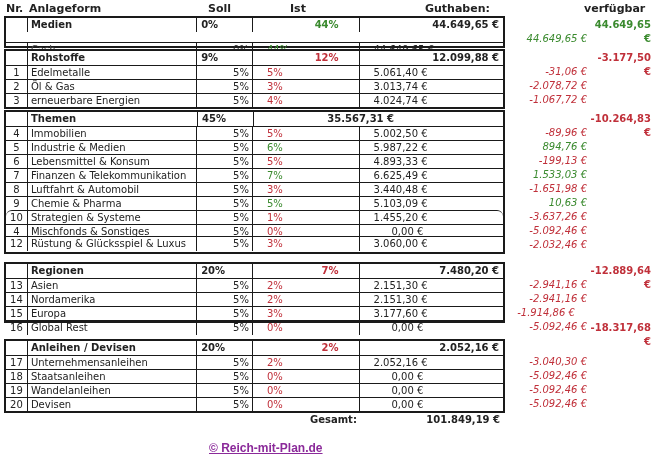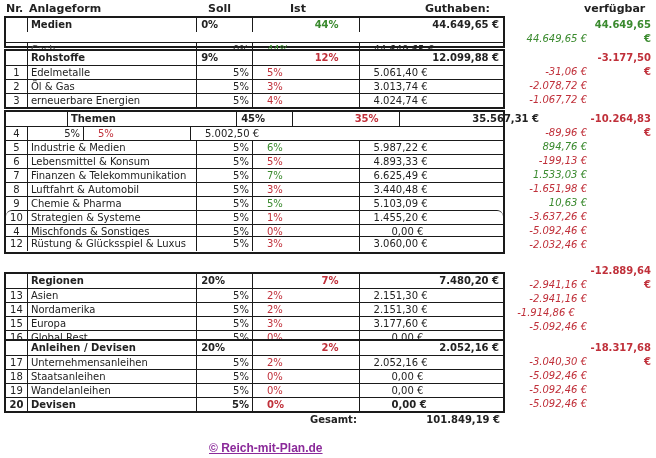--- a/index.html
+++ b/index.html
@@ -96,29 +96,29 @@
     <div class="diff red" style="top: 126px;">-89,96 €</div>
     <div class="diff green" style="top: 140px;">894,76 €</div>
     <div class="diff red" style="top: 154px;">-199,13 €</div>
     <div class="diff green" style="top: 168px;">1.533,03 €</div>
     <div class="diff red" style="top: 182px;">-1.651,98 €</div>
     <div class="diff green" style="top: 196px;">10,63 €</div>
     <div class="diff red" style="top: 210px;">-3.637,26 €</div>
     <div class="diff red" style="top: 224px;">-5.092,46 €</div>
     <div class="diff red" style="top: 238px;">-2.032,46 €</div>
     <div class="table-box" style="top: 110px; height: 144px;">
-      <div class="row head" style="top: 0px; padding-left: 40px;">
+      <div class="row head" style="top: 0px;">
         <div class="c cnr"></div>
         <div class="c cname">Themen</div>
         <div class="c csoll">45%</div>
-        <div class="c cist red">35%</div>
         <div class="c cgut">35.567,31 €</div>
       </div>
       <div class="row rowline" style="top: 14px;">
         <div class="c cnr">4</div>
+        <div class="c cname">Immobilien</div>
         <div class="c csoll">5%</div>
         <div class="c cist red">5%</div>
         <div class="c cgut">5.002,50 €</div>
       </div>
       <div class="row rowline" style="top: 28px;">
         <div class="c cnr">5</div>
         <div class="c cname">Industrie &amp; Medien</div>
         <div class="c csoll">5%</div>
         <div class="c cist green">6%</div>
         <div class="c cgut">5.987,22 €</div>
@@ -171,21 +171,21 @@
         <div class="c csoll">5%</div>
         <div class="c cist red">3%</div>
         <div class="c cgut">3.060,00 €</div>
       </div>
     </div>
     <div class="avail red" style="top: 112px;">-10.264,83 €</div>
     <div class="diff red" style="top: 278px;">-2.941,16 €</div>
     <div class="diff red" style="top: 292px;">-2.941,16 €</div>
     <div class="diff red" style="top: 306px; text-align: center;">-1.914,86 €</div>
     <div class="diff red" style="top: 320px;">-5.092,46 €</div>
-    <div class="table-box" style="top: 272px; height: 92px;">
+    <div class="table-box" style="top: 262px; height: 61px;">
       <div class="row head" style="top: 0px;">
         <div class="c cnr"></div>
         <div class="c cname">Regionen</div>
         <div class="c csoll">20%</div>
         <div class="c cist red">7%</div>
         <div class="c cgut">7.480,20 €</div>
       </div>
       <div class="row rowline" style="top: 14px;">
         <div class="c cnr">13</div>
         <div class="c cname">Asien</div>
@@ -242,27 +242,27 @@
         <div class="c cist red">0%</div>
         <div class="c cgut" style="padding-left: 32px;">0,00 €</div>
       </div>
       <div class="row rowline" style="top: 42px;">
         <div class="c cnr">19</div>
         <div class="c cname">Wandelanleihen</div>
         <div class="c csoll">5%</div>
         <div class="c cist red">0%</div>
         <div class="c cgut" style="padding-left: 32px;">0,00 €</div>
       </div>
-      <div class="row rowline" style="top: 56px; font-weight: bold;">
+      <div class="row rowline" style="top: 56px;">
         <div class="c cnr">20</div>
         <div class="c cname">Devisen</div>
         <div class="c csoll">5%</div>
         <div class="c cist red">0%</div>
         <div class="c cgut" style="padding-left: 32px;">0,00 €</div>
       </div>
     </div>
-    <div class="avail red" style="top: 341px;">-18.317,68 €</div>
+    <div class="avail red" style="top: 321px;">-18.317,68 €</div>
   </div>
 
 <span class="total-label" style="top:414px;">Gesamt:</span>
 <span class="total-val" style="top:414px;">101.849,19 €</span>
 
 <span class="footer">© Reich-mit-Plan.de</span>
 
 </body></html>

